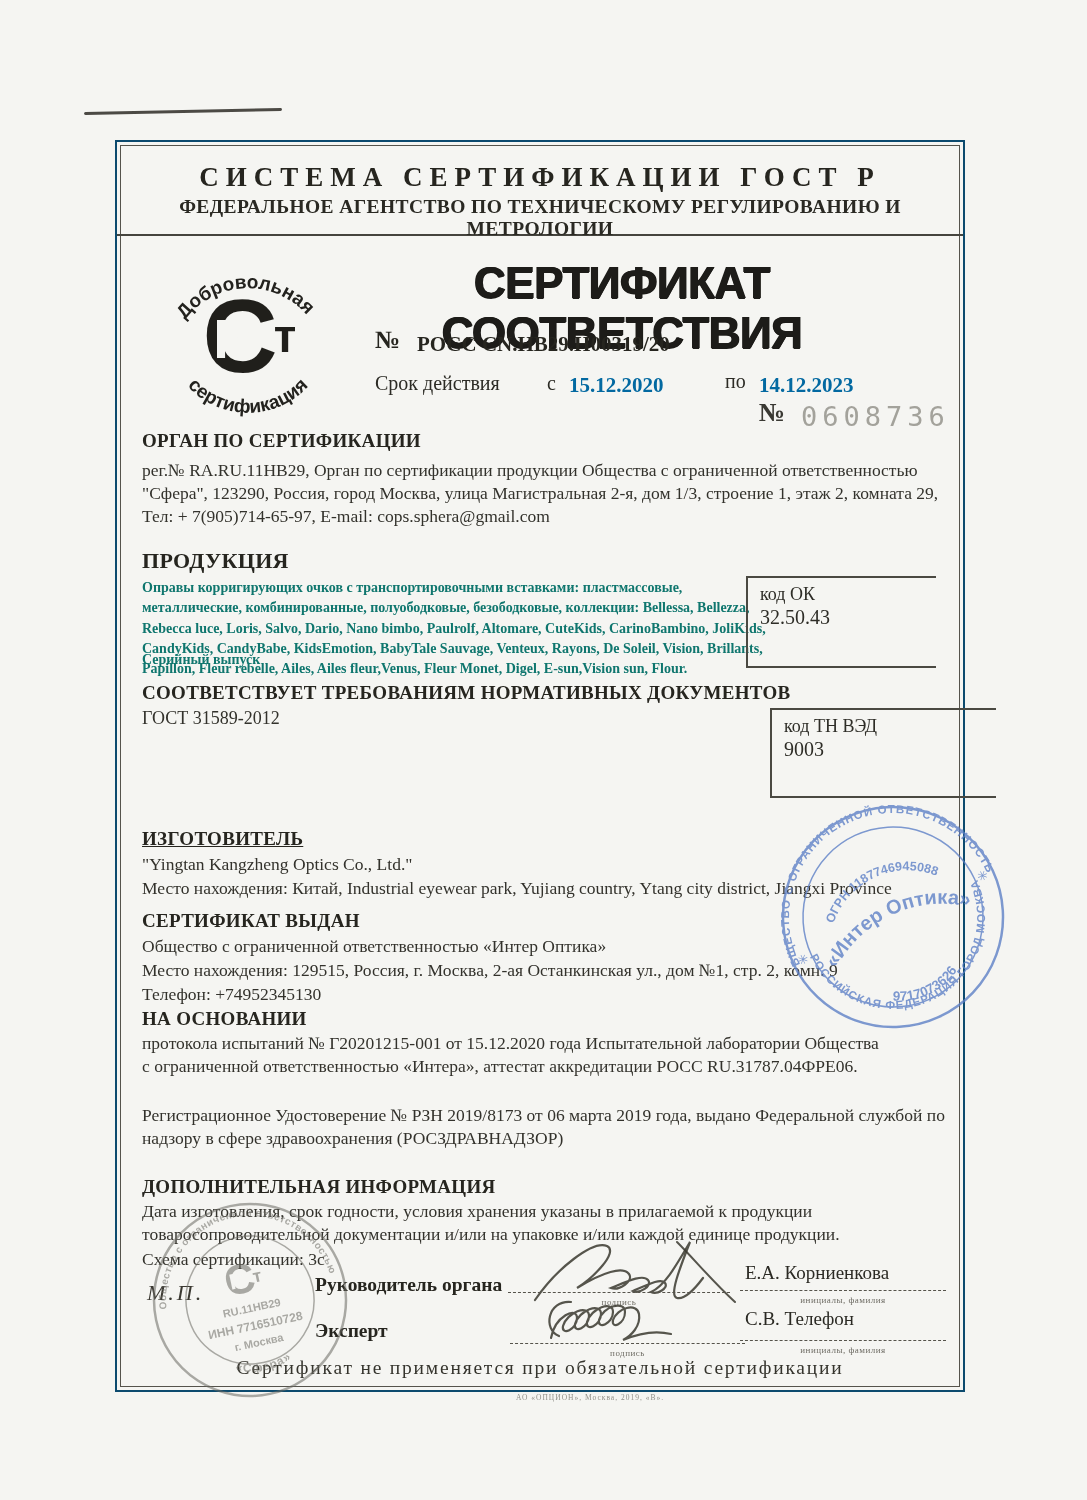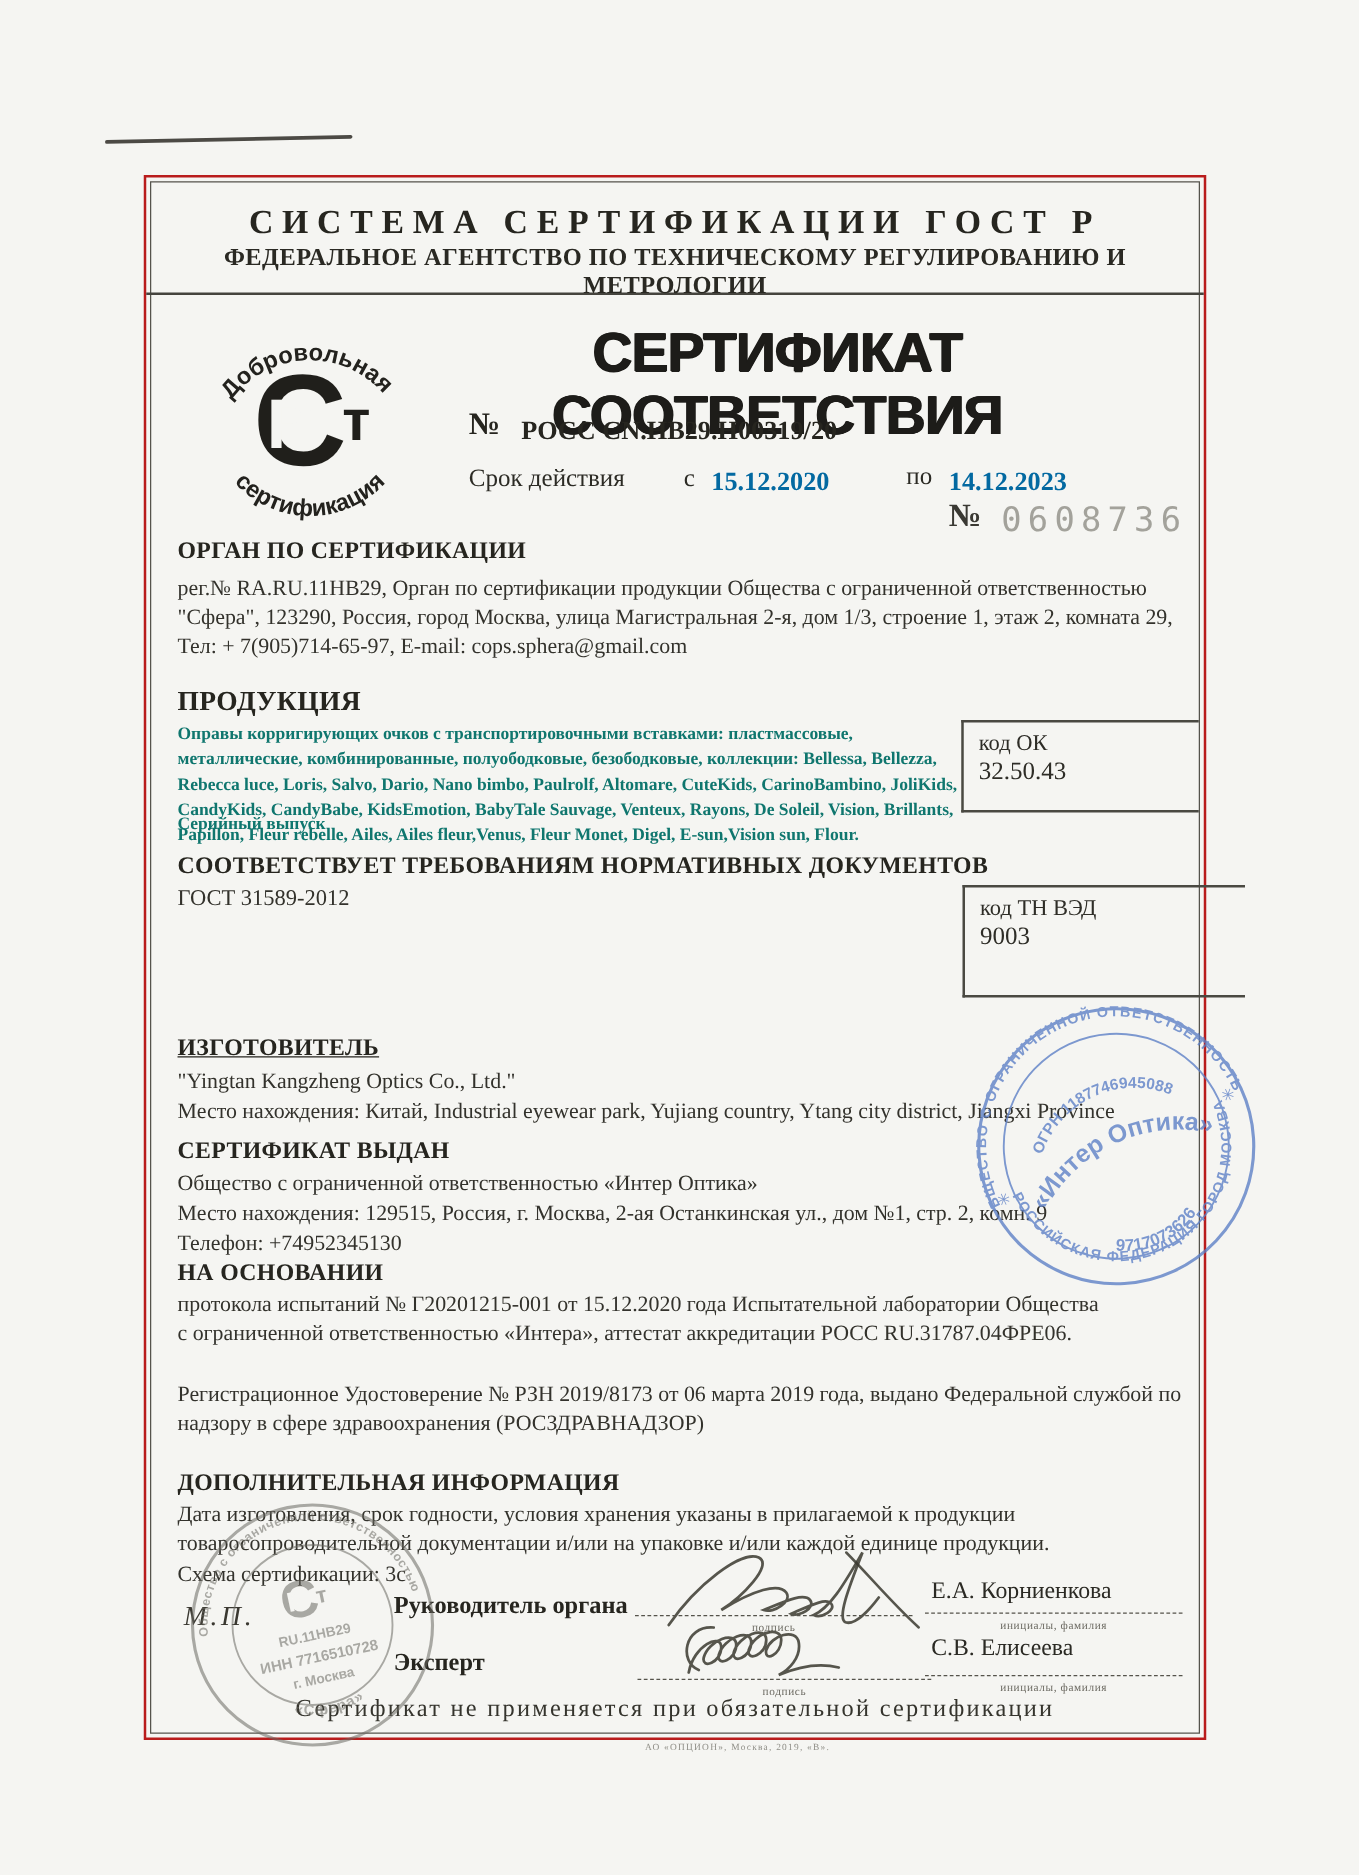--- a/index.html
+++ b/index.html
@@ -5,21 +5,21 @@
   html,body{margin:0;padding:0;}
   body{
     width:1087px;height:1500px;position:relative;overflow:hidden;
     background:#f5f5f2;
     font-family:"Liberation Serif", serif;
     color:#2e2c28;
   }
   .artifact-line{position:absolute;left:84px;top:110px;width:198px;height:3px;
     background:#4c4a45;transform:rotate(-1.2deg);border-radius:2px;}
   .frame{position:absolute;left:115px;top:140px;width:846px;height:1248px;
-    border:2px solid #b91c1c;background:transparent;}
+    border:2px solid #0c4a6e;background:transparent;}
   .frame-inner{position:absolute;inset:3px;border:1px solid #55534c;pointer-events:none;}
   .header{position:absolute;left:0;right:0;top:0;height:92px;border-bottom:2px solid #45443e;text-align:center;}
   .header .l1{padding-top:20px;font-weight:bold;font-size:27px;letter-spacing:7px;color:#26251f;}
   .header .l2{margin-top:3px;font-weight:bold;font-size:19.5px;letter-spacing:0.4px;color:#2a2923;}
   .abs{position:absolute;}
   .doc-title{left:180px;top:116px;width:650px;text-align:center;
     font-family:"Liberation Sans",sans-serif;font-weight:700;font-size:44px;
     letter-spacing:-0.5px;color:#1d1c19;
     text-shadow:0.7px 0 #1d1c19,-0.7px 0 #1d1c19,0 0.5px #1d1c19;}
   .no-label{font-weight:bold;font-size:25px;color:#26251f;}
@@ -88,21 +88,21 @@
   <span class="abs blank-no" style="left:642px;top:256px;">№</span>
   <span class="abs blank-num" style="left:684px;top:259px;">0608736</span>
 
   <div class="abs h" style="left:25px;top:288px;">ОРГАН ПО СЕРТИФИКАЦИИ</div>
   <div class="abs b" style="left:25px;top:317px;width:798px;">рег.№ RA.RU.11НВ29, Орган по сертификации продукции Общества с ограниченной ответственностью "Сфера", 123290, Россия, город Москва, улица Магистральная 2-я, дом 1/3, строение 1, этаж 2, комната 29, Тел: + 7(905)714-65-97, E-mail: cops.sphera@gmail.com</div>
 
   <div class="abs h" style="left:25px;top:406px;font-size:22px;">ПРОДУКЦИЯ</div>
   <div class="abs b-sm" style="left:25px;top:436px;width:628px;">Оправы корригирующих очков с транспортировочными вставками: пластмассовые, металлические, комбинированные, полуободковые, безободковые, коллекции: Bellessa, Bellezza, Rebecca luce, Loris, Salvo, Dario, Nano bimbo, Paulrolf, Altomare, CuteKids, CarinoBambino, JoliKids, CandyKids, CandyBabe, KidsEmotion, BabyTale Sauvage, Venteux, Rayons, De Soleil, Vision, Brillants, Papillon, Fleur rebelle, Ailes, Ailes fleur,Venus, Fleur Monet, Digel, E-sun,Vision sun, Flour.</div>
   <div class="abs b-sm" style="left:25px;top:508px;">Серийный выпуск</div>
 
-  <div class="abs code-box" style="left:652px;top:434px;width:190px;height:74px;">
+  <div class="abs code-box" style="left:629px;top:434px;width:190px;height:92px;">
     <div class="cl">код ОК</div>
     <div class="cv">32.50.43</div>
   </div>
 
   <div class="abs h" style="left:25px;top:540px;">СООТВЕТСТВУЕТ ТРЕБОВАНИЯМ НОРМАТИВНЫХ ДОКУМЕНТОВ</div>
   <div class="abs b" style="left:25px;top:565px;font-size:18px;">ГОСТ 31589-2012</div>
 
   <div class="abs code-box" style="left:653px;top:566px;width:226px;height:90px;">
     <div class="cl">код ТН ВЭД</div>
     <div class="cv">9003</div>
@@ -137,21 +137,21 @@
   <div class="abs name" style="left:628px;top:1120px;">Е.А. Корниенкова</div>
   <div class="abs sig-line" style="left:623px;top:1148px;width:206px;"></div>
   <div class="abs cap" style="left:623px;top:1153px;width:206px;">инициалы, фамилия</div>
 
   <div class="abs role" style="left:198px;top:1178px;">Эксперт</div>
   <svg class="abs" style="left:420px;top:1148px;" width="240" height="70" viewBox="0 0 240 70">
     <path d="M34,12 C10,10 6,40 22,46 M14,48 C18,26 40,16 40,28 C40,40 24,46 26,36 C30,22 52,14 52,26 C52,38 36,44 38,34 C42,20 64,12 64,24 C64,36 48,42 50,32 C54,18 76,10 76,22 C76,34 60,40 62,30 C66,16 88,10 88,22 C88,34 74,40 76,30 C80,18 100,12 102,24 C104,36 94,46 86,50 C100,44 118,40 134,44" fill="none" stroke="#3a382f" stroke-width="2.2" stroke-linecap="round" opacity="0.85"></path>
   </svg>
   <div class="abs sig-line" style="left:393px;top:1201px;width:235px;"></div>
   <div class="abs cap" style="left:393px;top:1206px;width:235px;">подпись</div>
-  <div class="abs name" style="left:628px;top:1166px;">С.В. Елисеева</div>
+  <div class="abs name" style="left:628px;top:1166px;">С.В. Телефон</div>
   <div class="abs sig-line" style="left:623px;top:1198px;width:206px;"></div>
   <div class="abs cap" style="left:623px;top:1203px;width:206px;">инициалы, фамилия</div>
 
   <div class="abs notice">Сертификат не применяется при обязательной сертификации</div>
 
   <svg class="abs stamp" style="left:641px;top:640px;transform:rotate(-25deg);opacity:0.78;" width="270" height="270" viewBox="0 0 270 270">
     <defs>
       <path id="bsTop" d="M 31,135 A 104,104 0 0 1 239,135" fill="none"></path>
       <path id="bsBottom" d="M 43,135 A 92,92 0 0 0 227,135" fill="none"></path>
       <path id="bsOgrn" d="M 62,142 A 78,78 0 0 1 208,142" fill="none"></path>

